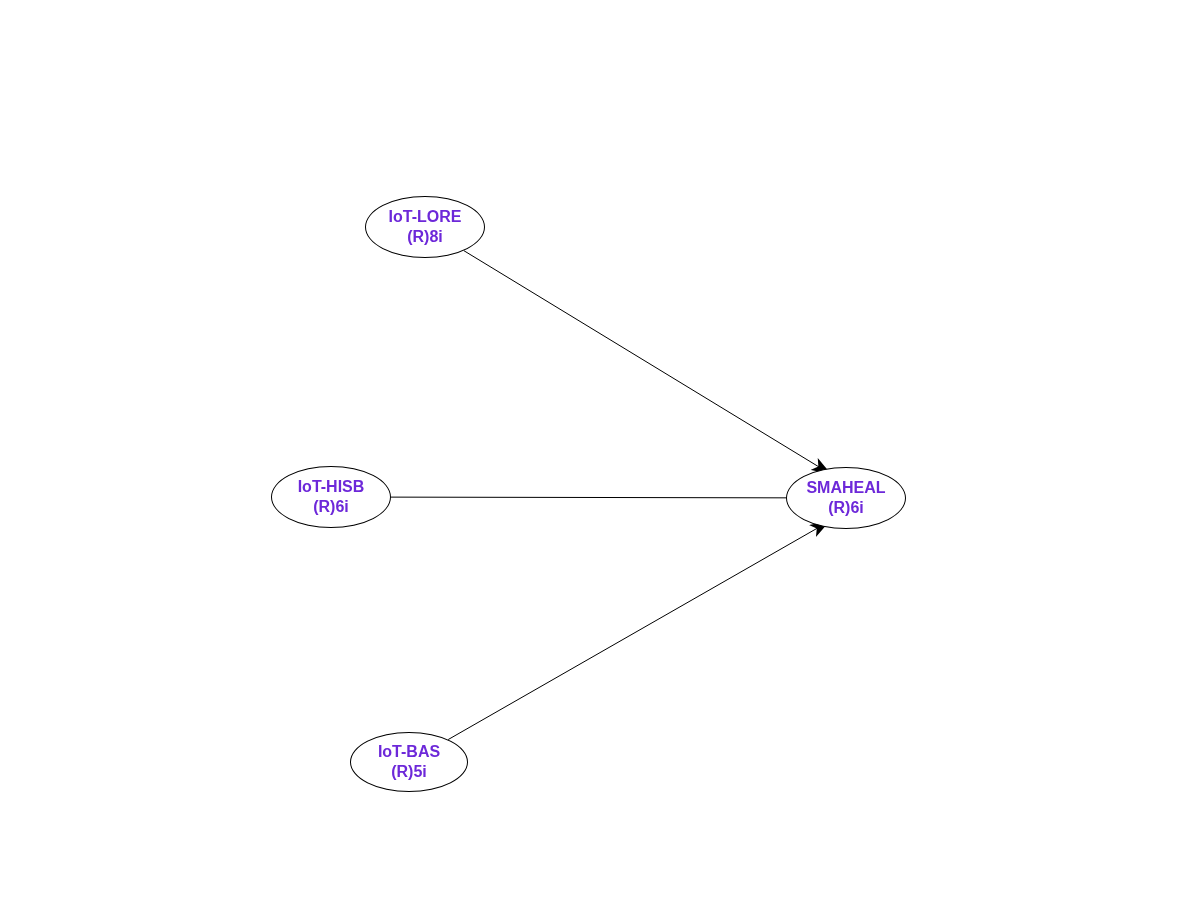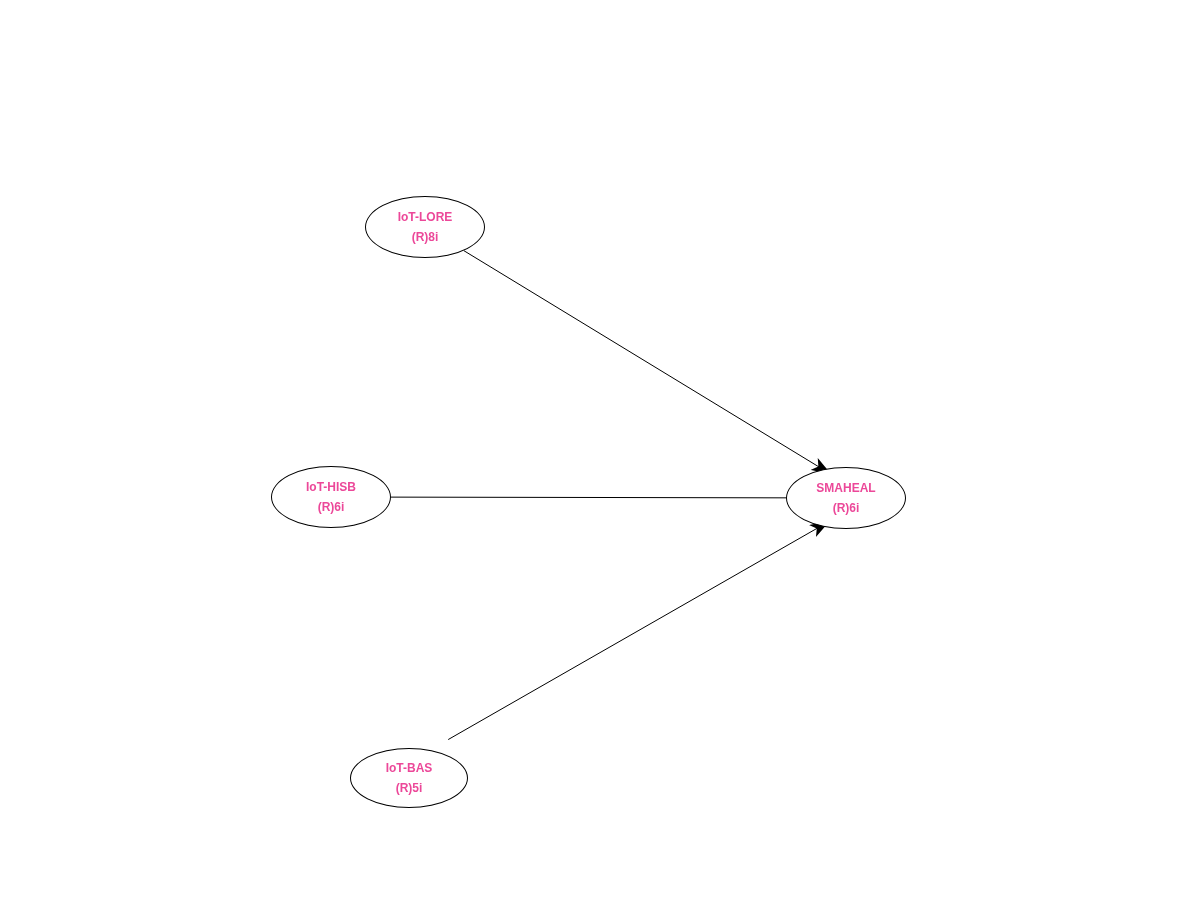--- a/index.html
+++ b/index.html
@@ -32,24 +32,24 @@
     border-radius: 50%;
     background: #ffffff;
     display: flex;
     flex-direction: column;
     align-items: center;
     justify-content: center;
     text-align: center;
     cursor: default;
   }
   .node-label, .node-sublabel {
-    font-size: 12px;
+    font-size: 16px;
     line-height: 20px;
     font-weight: 700;
-    color: #ec4899;
+    color: #6d28d9;
     white-space: nowrap;
   }
 </style>
 </head>
 <body>
 
 <div id="canvas">
 
   <svg id="edge-layer" xmlns="http://www.w3.org/2000/svg">
     <defs>
@@ -65,21 +65,21 @@
   <div class="node" style="left: 365px; top: 196px; width: 120px; height: 62px; color: rgb(0, 0, 0); border-color: rgb(0, 0, 0);">
     <div class="node-label">IoT-LORE</div>
     <div class="node-sublabel">(R)8i</div>
   </div>
 
   <div class="node" style="left: 271px; top: 466px; width: 120px; height: 62px; color: rgb(0, 0, 0); border-color: rgb(0, 0, 0);">
     <div class="node-label">IoT-HISB</div>
     <div class="node-sublabel">(R)6i</div>
   </div>
 
-  <div class="node" style="left: 350px; top: 748px; width: 118px; height: 60px; color: rgb(0, 0, 0); border-color: rgb(0, 0, 0);">
+  <div class="node" style="left: 350px; top: 732px; width: 118px; height: 60px; color: rgb(0, 0, 0); border-color: rgb(0, 0, 0);">
     <div class="node-label">IoT-BAS</div>
     <div class="node-sublabel">(R)5i</div>
   </div>
 
   <div class="node" style="left: 786px; top: 467px; width: 120px; height: 62px; color: rgb(0, 0, 0); border-color: rgb(0, 0, 0);">
     <div class="node-label">SMAHEAL</div>
     <div class="node-sublabel">(R)6i</div>
   </div>
 
 </div>

